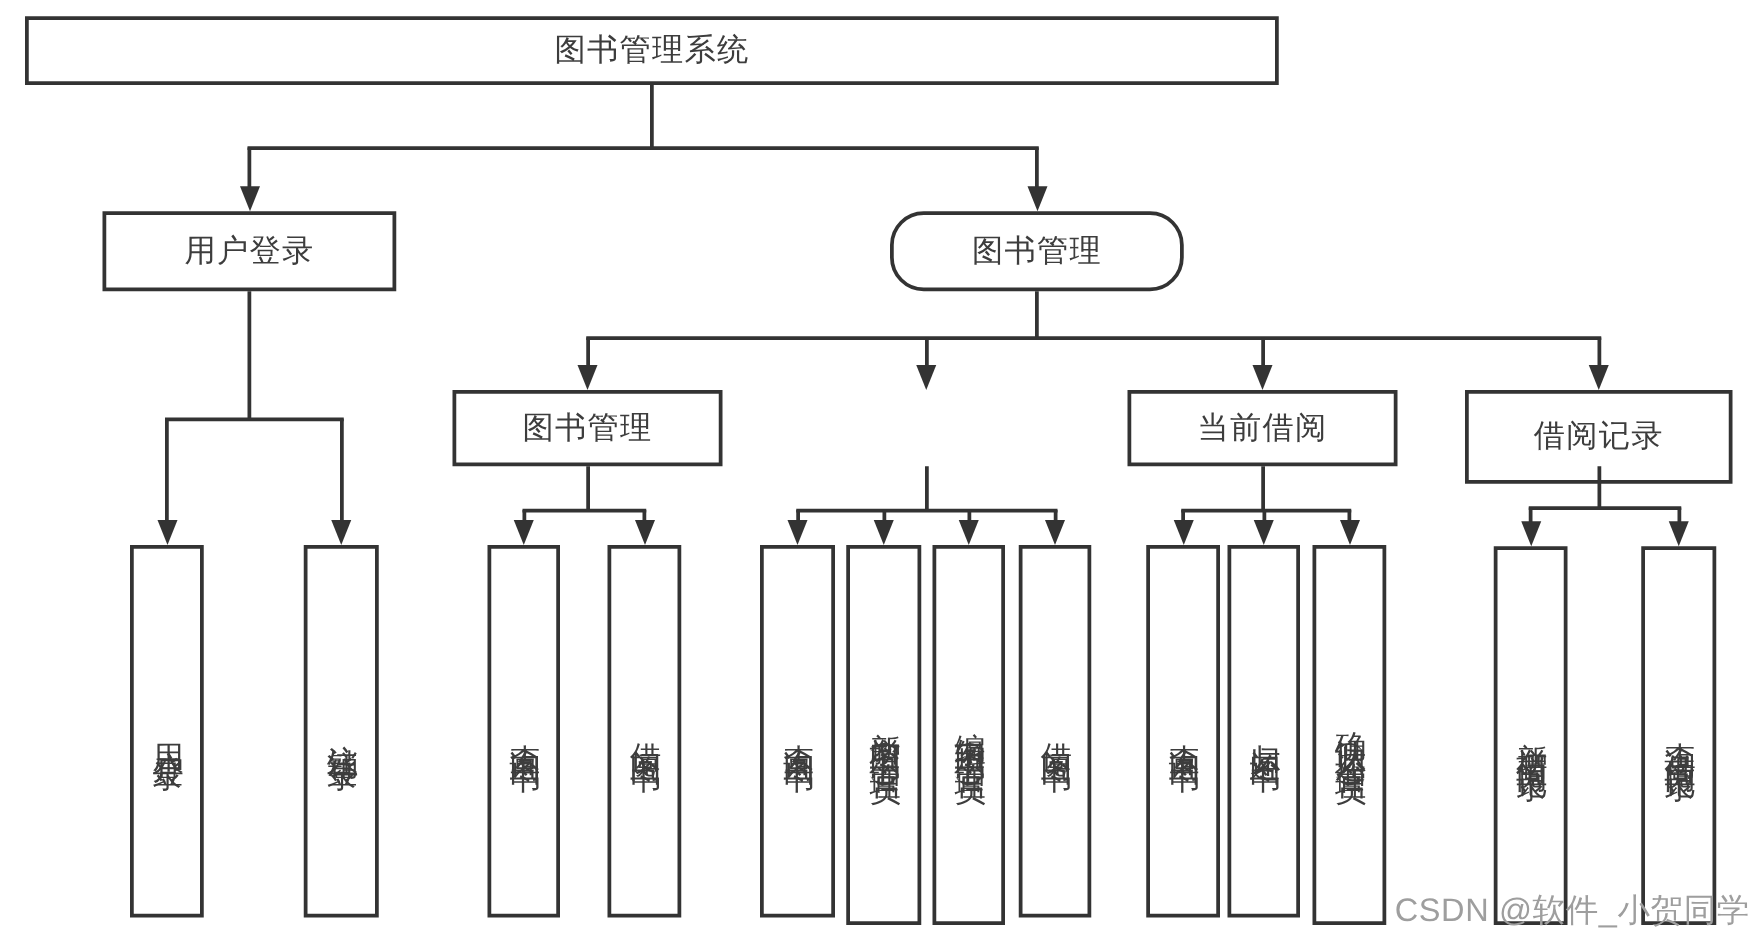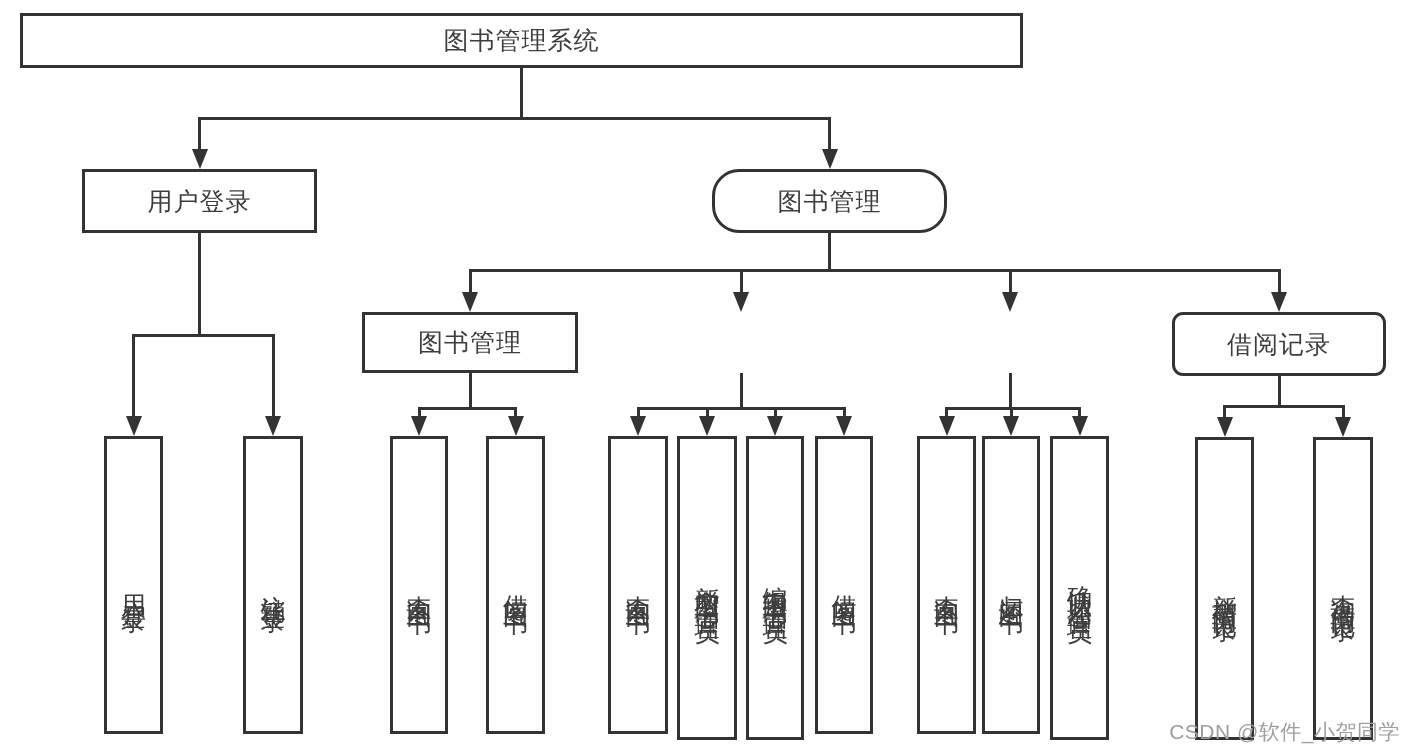--- a/index.html
+++ b/index.html
@@ -41,21 +41,21 @@
     width: 0;
     height: 0;
     border-left: 8px solid transparent;
     border-right: 8px solid transparent;
     border-top: 20px solid var(--line, #333);
   }
   .watermark {
     position: absolute;
     right: 5px;
     bottom: 1px;
-    font-size: 21px;
+    font-size: 26px;
     letter-spacing: 0.5px;
     color: var(--wm, #9e9e9e);
     z-index: 10;
     white-space: nowrap;
   }
 </style>
 </head>
 <body>
 
 <div id="stage" style="--line: #333333; --text: #3d3d3d; --bg: #ffffff; --wm: #9e9e9e;">
@@ -65,21 +65,24 @@
     </div>
     <div class="node h" style="left: 82px; top: 169px; width: 235px; height: 64px;">
       <span class="label">用户登录</span>
     </div>
     <div class="node h" style="left: 712px; top: 169px; width: 235px; height: 64px; border-radius: 27px;">
       <span class="label">图书管理</span>
     </div>
     <div class="node h" style="left: 362px; top: 312px; width: 216px; height: 61px;">
       <span class="label">图书管理</span>
     </div>
-    <div class="node h" style="left: 1172px; top: 312px; width: 214px; height: 64px; border-radius: 11px;">
+    <div class="node h" style="left: 902px; top: 312px; width: 216px; height: 61px;">
+      <span class="label">当前借阅</span>
+    </div>
+    <div class="node h" style="left: 1172px; top: 312px; width: 214px; height: 75px;">
       <span class="label">借阅记录</span>
     </div>
     <div class="node v" style="left: 104px; top: 436px; width: 59px; height: 298px;">
       <span class="label">用户登录</span>
     </div>
     <div class="node v" style="left: 243px; top: 436px; width: 60px; height: 298px;">
       <span class="label">注销登录</span>
     </div>
     <div class="node v" style="left: 390px; top: 436px; width: 58px; height: 298px;">
       <span class="label">查询图书</span>

